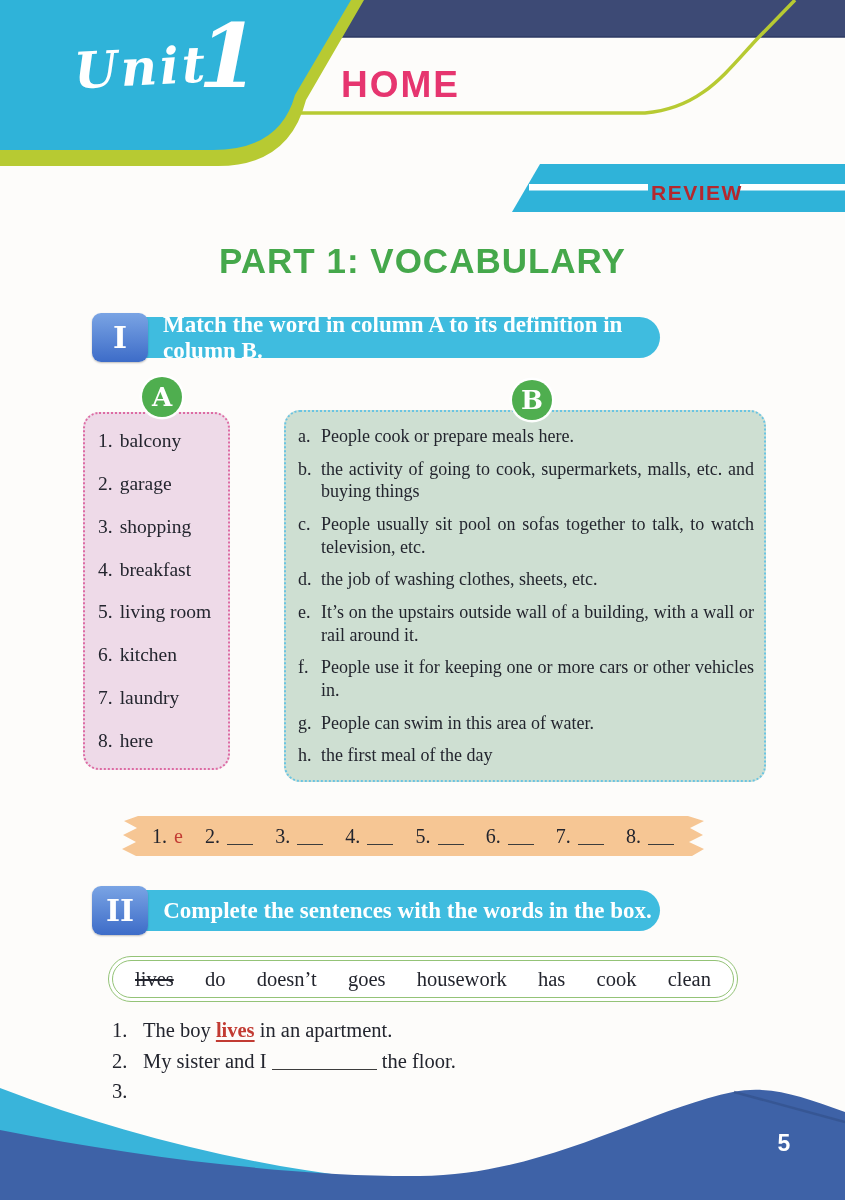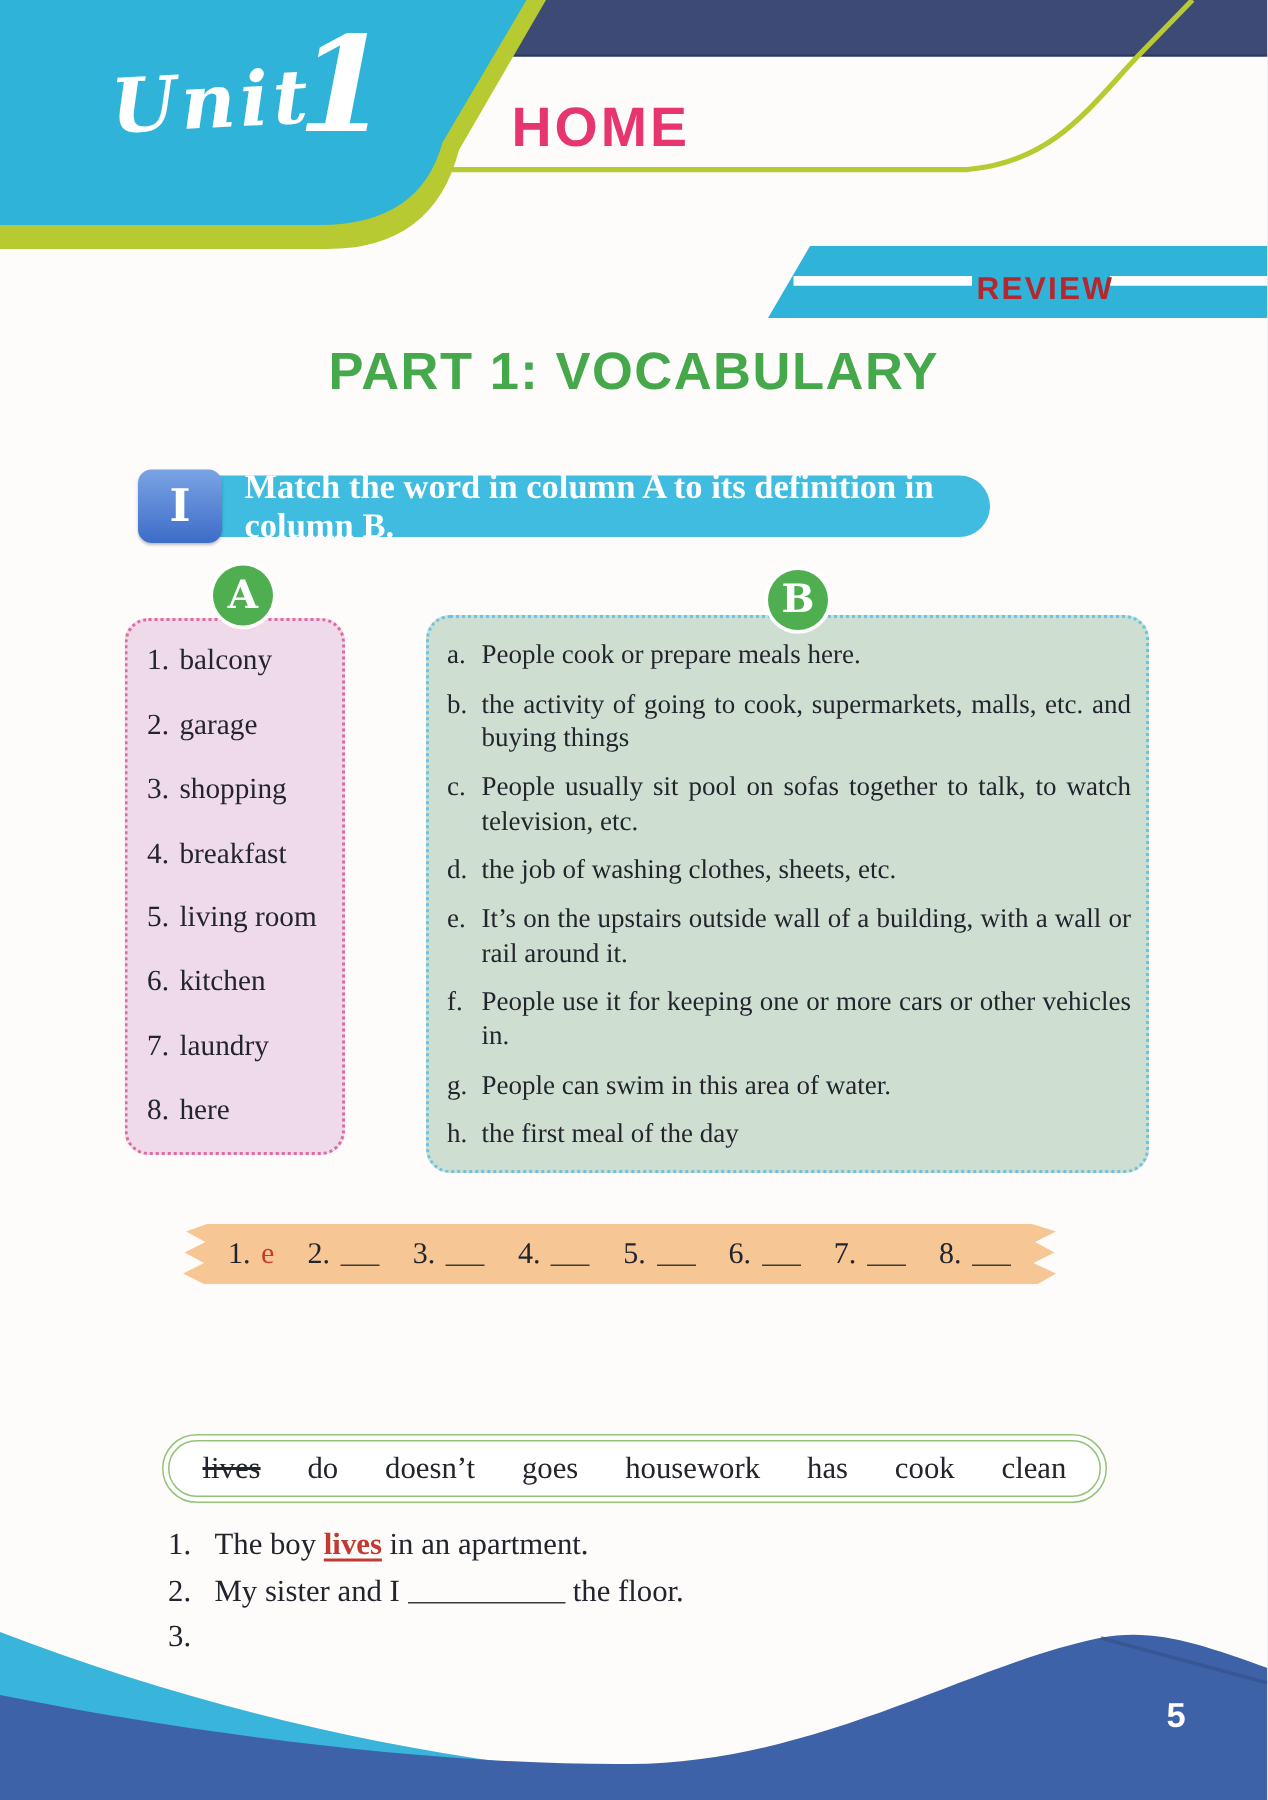--- a/index.html
+++ b/index.html
@@ -18,21 +18,21 @@
   
   #header-svg{position:absolute;left:0;top:0;width:845px;height:230px;}
   .unit-label{left:74px;top:38px;font-family:"DejaVu Serif",serif;font-style:italic;font-weight:700;
               font-size:50px;color:#fff;letter-spacing:3px;transform:rotate(-3deg);}
   .unit-number{left:198px;top:4px;font-family:"DejaVu Serif",serif;font-style:italic;font-weight:700;
                font-size:88px;color:#fff;}
   .home-title{left:338px;top:64px;width:125px;text-align:center;font-family:"Liberation Sans",sans-serif;
               font-weight:800;font-size:37px;color:var(--pink);letter-spacing:2px;}
   .review-label{left:651px;top:181px;font-family:"Liberation Sans",sans-serif;font-weight:800;
                 font-size:21px;color:var(--red);letter-spacing:1.5px;}
-  .part-title{left:0;right:0;top:228px;text-align:center;font-family:"Liberation Sans",sans-serif;
+  .part-title{left:0;right:0;top:241px;text-align:center;font-family:"Liberation Sans",sans-serif;
               font-weight:800;font-size:35px;color:var(--green);letter-spacing:1px;}
 
   
   .task-banner{position:absolute;left:95px;width:565px;height:41px;background:var(--banner-cyan);
                border-radius:21px;}
   #banner1{top:317px;} #banner2{top:890px;}
   .task-badge{position:absolute;left:-3px;top:-4px;width:56px;height:49px;border-radius:9px;
               background:linear-gradient(180deg,#7aa4e4,#3d6cc8);color:#fff;
               font-family:"DejaVu Serif",serif;font-weight:700;font-size:30px;
               display:flex;align-items:center;justify-content:center;box-shadow:0 1px 2px rgba(0,0,0,.25);}
@@ -219,20 +219,24 @@
       <span class="r-item">
         <span class="r-num">7.</span>
         <span class="r-blank"></span>
       </span>
       <span class="r-item">
         <span class="r-num">8.</span>
         <span class="r-blank"></span>
       </span>
     </div>
 
+  <div class="task-banner" id="banner2">
+    <div class="task-badge">II</div>
+    <div class="task-instruction">Complete the sentences with the words in the box.</div>
+  </div>
 
   <div class="abs" id="wordbox-outer">
     <div id="wordbox-inner">
         <span class="word struck">lives</span>
         <span class="word">do</span>
         <span class="word">doesn’t</span>
         <span class="word">goes</span>
         <span class="word">housework</span>
         <span class="word">has</span>
         <span class="word">cook</span>

